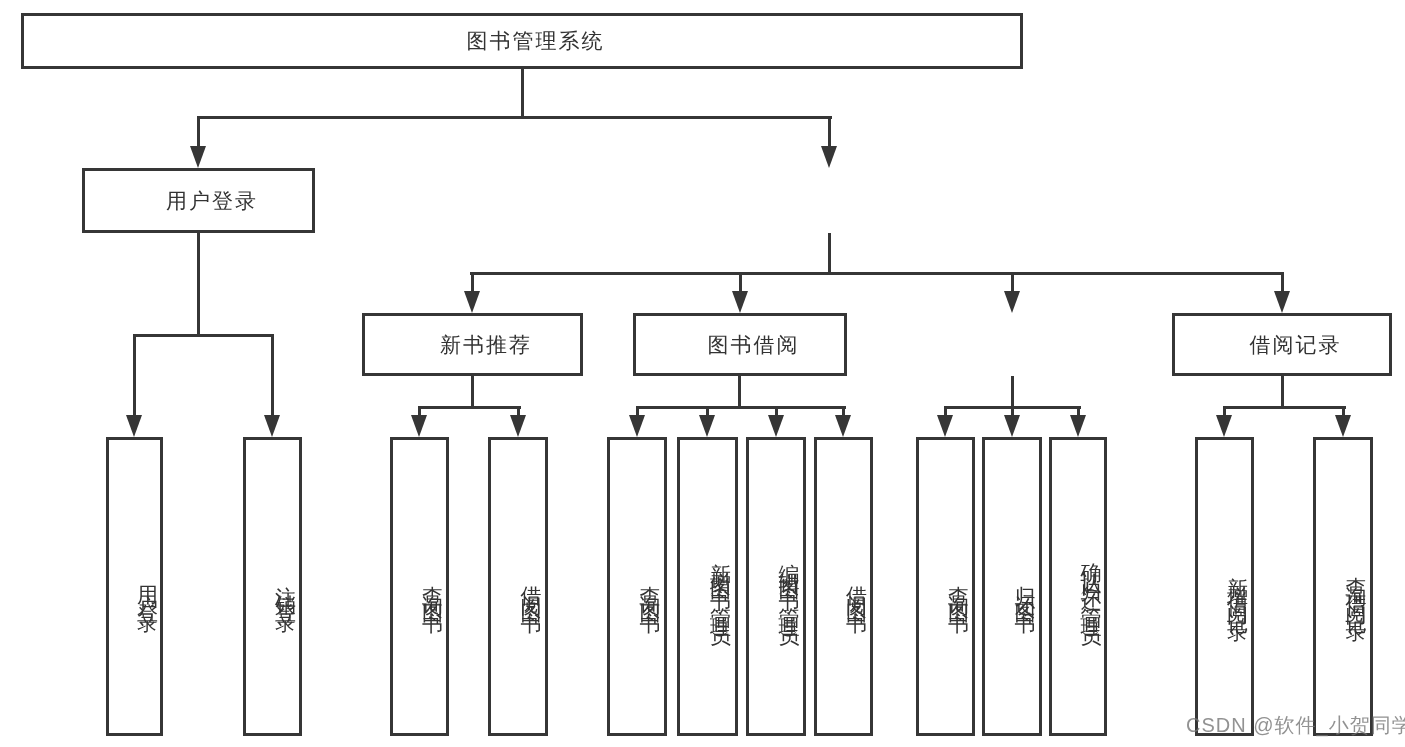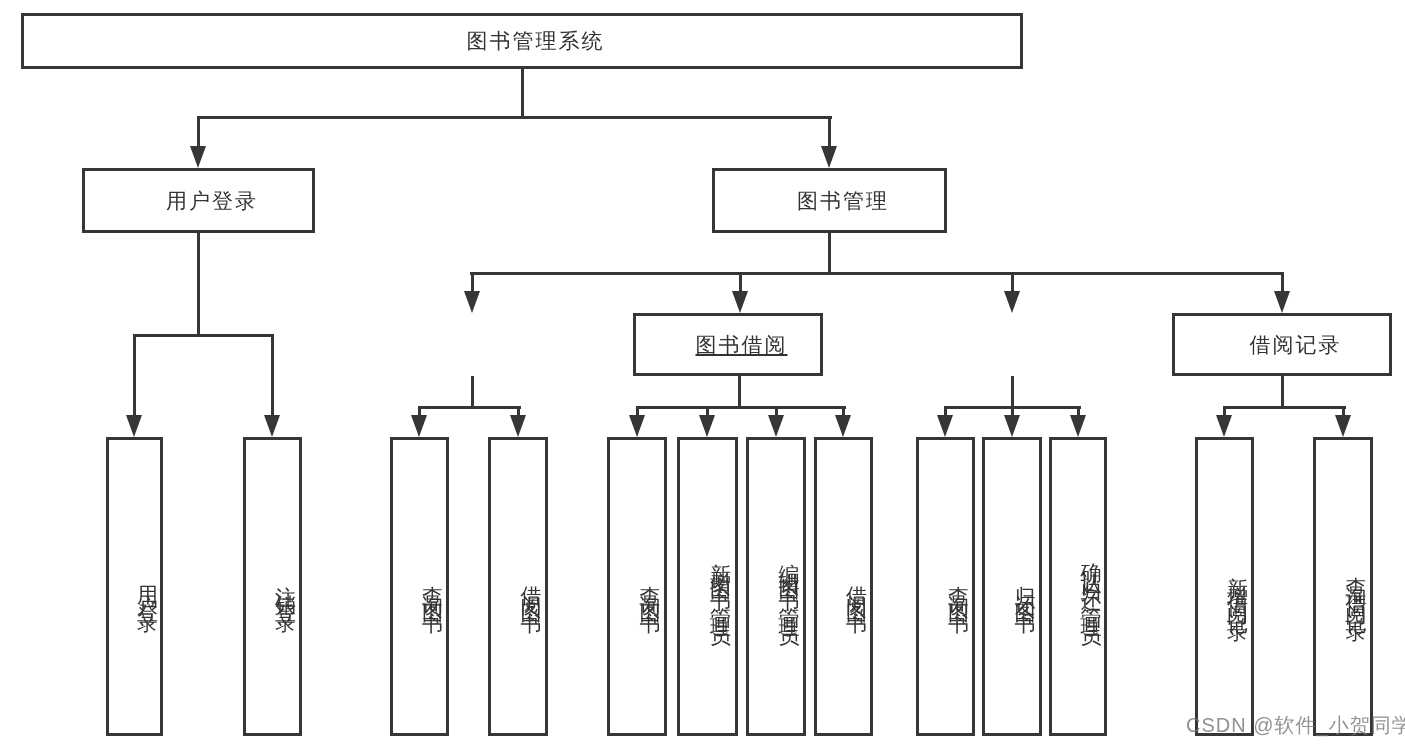--- a/index.html
+++ b/index.html
@@ -53,23 +53,20 @@
     <div class="head"></div>
   </div>
   <div class="arrow" style="left:821px;top:119px;height:49px;">
     <div class="shaft"></div>
     <div class="head"></div>
   </div>
 
   <div class="node h" style="left:82px;top:168px;width:233px;height:65px;">
     <span>用户登录</span>
   </div>
-  <div class="node h" style="left:712px;top:168px;width:235px;height:65px;">
-    <span>图书管理</span>
-  </div>
 
   <div class="line" style="left:197px;top:233px;width:3px;height:103px;"></div>
   <div class="line" style="left:133px;top:334px;width:141px;height:3px;"></div>
   <div class="arrow" style="left:126px;top:337px;height:100px;">
     <div class="shaft"></div>
     <div class="head"></div>
   </div>
   <div class="arrow" style="left:264px;top:337px;height:100px;">
     <div class="shaft"></div>
     <div class="head"></div>
@@ -87,21 +84,24 @@
   </div>
   <div class="arrow" style="left:1004px;top:275px;height:38px;">
     <div class="shaft"></div>
     <div class="head"></div>
   </div>
   <div class="arrow" style="left:1274px;top:275px;height:38px;">
     <div class="shaft"></div>
     <div class="head"></div>
   </div>
 
-  <div class="node h" style="left:633px;top:313px;width:190px;height:63px;text-decoration:underline;">
+  <div class="node h" style="left:362px;top:313px;width:221px;height:63px;">
+    <span>新书推荐</span>
+  </div>
+  <div class="node h" style="left:633px;top:313px;width:214px;height:63px;">
     <span>图书借阅</span>
   </div>
   <div class="node h" style="left:1172px;top:313px;width:220px;height:63px;">
     <span>借阅记录</span>
   </div>
 
   <div class="line" style="left:471px;top:376px;width:3px;height:33px;"></div>
   <div class="line" style="left:418px;top:406px;width:103px;height:3px;"></div>
   <div class="arrow" style="left:411px;top:409px;height:28px;">
     <div class="shaft"></div>

